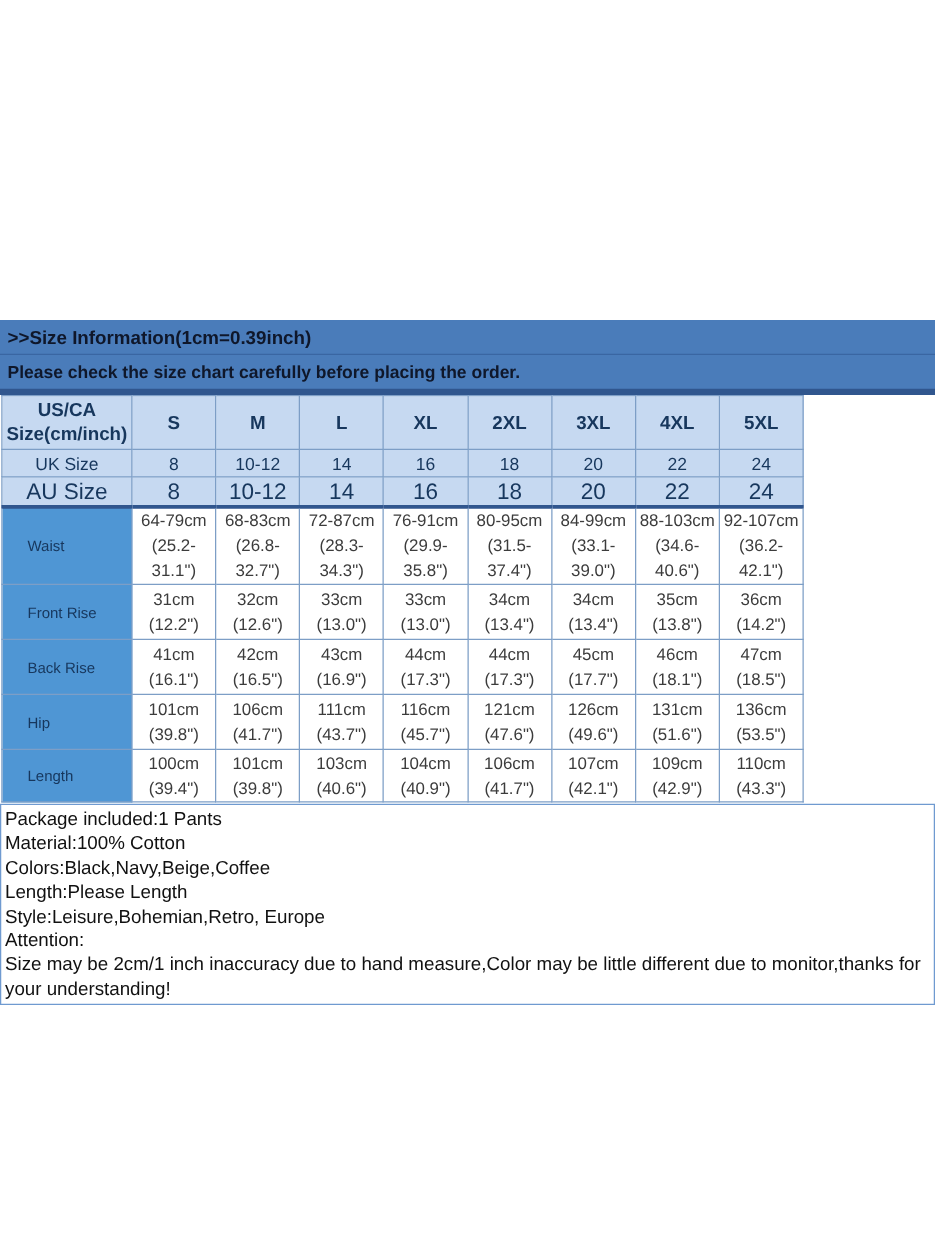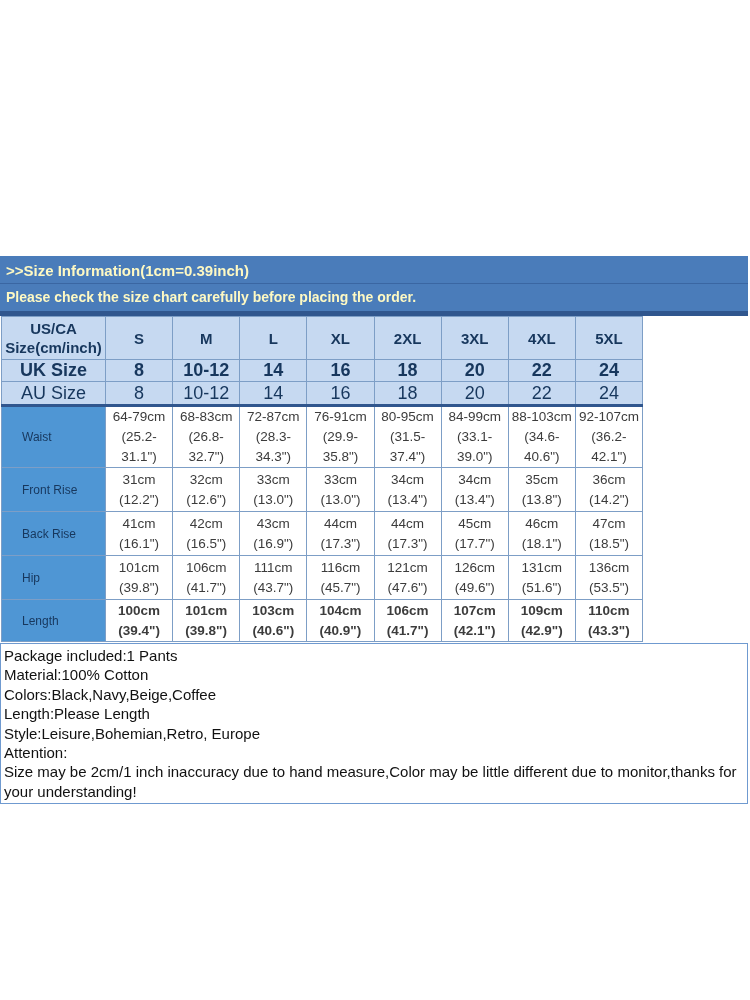--- a/index.html
+++ b/index.html
@@ -8,21 +8,21 @@
     width:750px;height:1000px;
     background:#ffffff;
     font-family:"Liberation Sans", sans-serif;
     overflow:hidden;
   }
   .content{position:absolute;top:256px;left:0;width:748px;}
 
   
   .banner{
     background:var(--banner-blue);
-    color:#fef9c3;
+    color:#0f172a;
     font-weight:bold;
     border-bottom:5px solid var(--dark-strip);
   }
   .banner-line1{
     font-size:15px;
     padding:6px 6px 4px 6px;
     border-bottom:1px solid var(--banner-divider);
   }
   .banner-line2{
     font-size:14px;
@@ -43,39 +43,39 @@
     text-align:center;
     vertical-align:middle;
     padding:0;
   }
   thead th{
     background:var(--header-bg);
     color:var(--navy);
     font-weight:bold;
   }
   tr.size-header-row th{font-size:15px;height:42px;line-height:19px;}
-  tr.uk-row th, tr.uk-row td{font-size:18px;height:21px;background:var(--header-bg);color:var(--navy);font-weight:bold;}
+  tr.uk-row th, tr.uk-row td{font-size:14px;height:21px;background:var(--header-bg);color:var(--navy);font-weight:normal;}
   tr.au-row th, tr.au-row td{font-size:18px;height:22px;background:var(--header-bg);color:var(--navy);font-weight:normal;border-bottom:3px solid var(--dark-strip);}
   tbody th.mlabel{
     background:var(--label-bg);
     color:var(--navy);
     font-weight:normal;
     font-size:12px;
     text-align:left;
     padding-left:20px;
   }
   tbody td.mcell{
     background:#ffffff;
     color:var(--cell-text);
     font-size:13.5px;
     line-height:20px;
     height:43px;
     margin-left:32px;
   }
-  tbody tr.last-row td.mcell{height:41px;font-weight:bold;}
+  tbody tr.last-row td.mcell{height:41px;}
 
   
   .details{
     border:1px solid var(--footer-border);
     margin-top:1px;
     width:740px;
     padding:2px 3px;
     font-size:15px;
     line-height:19.4px;
     color:#111111;

